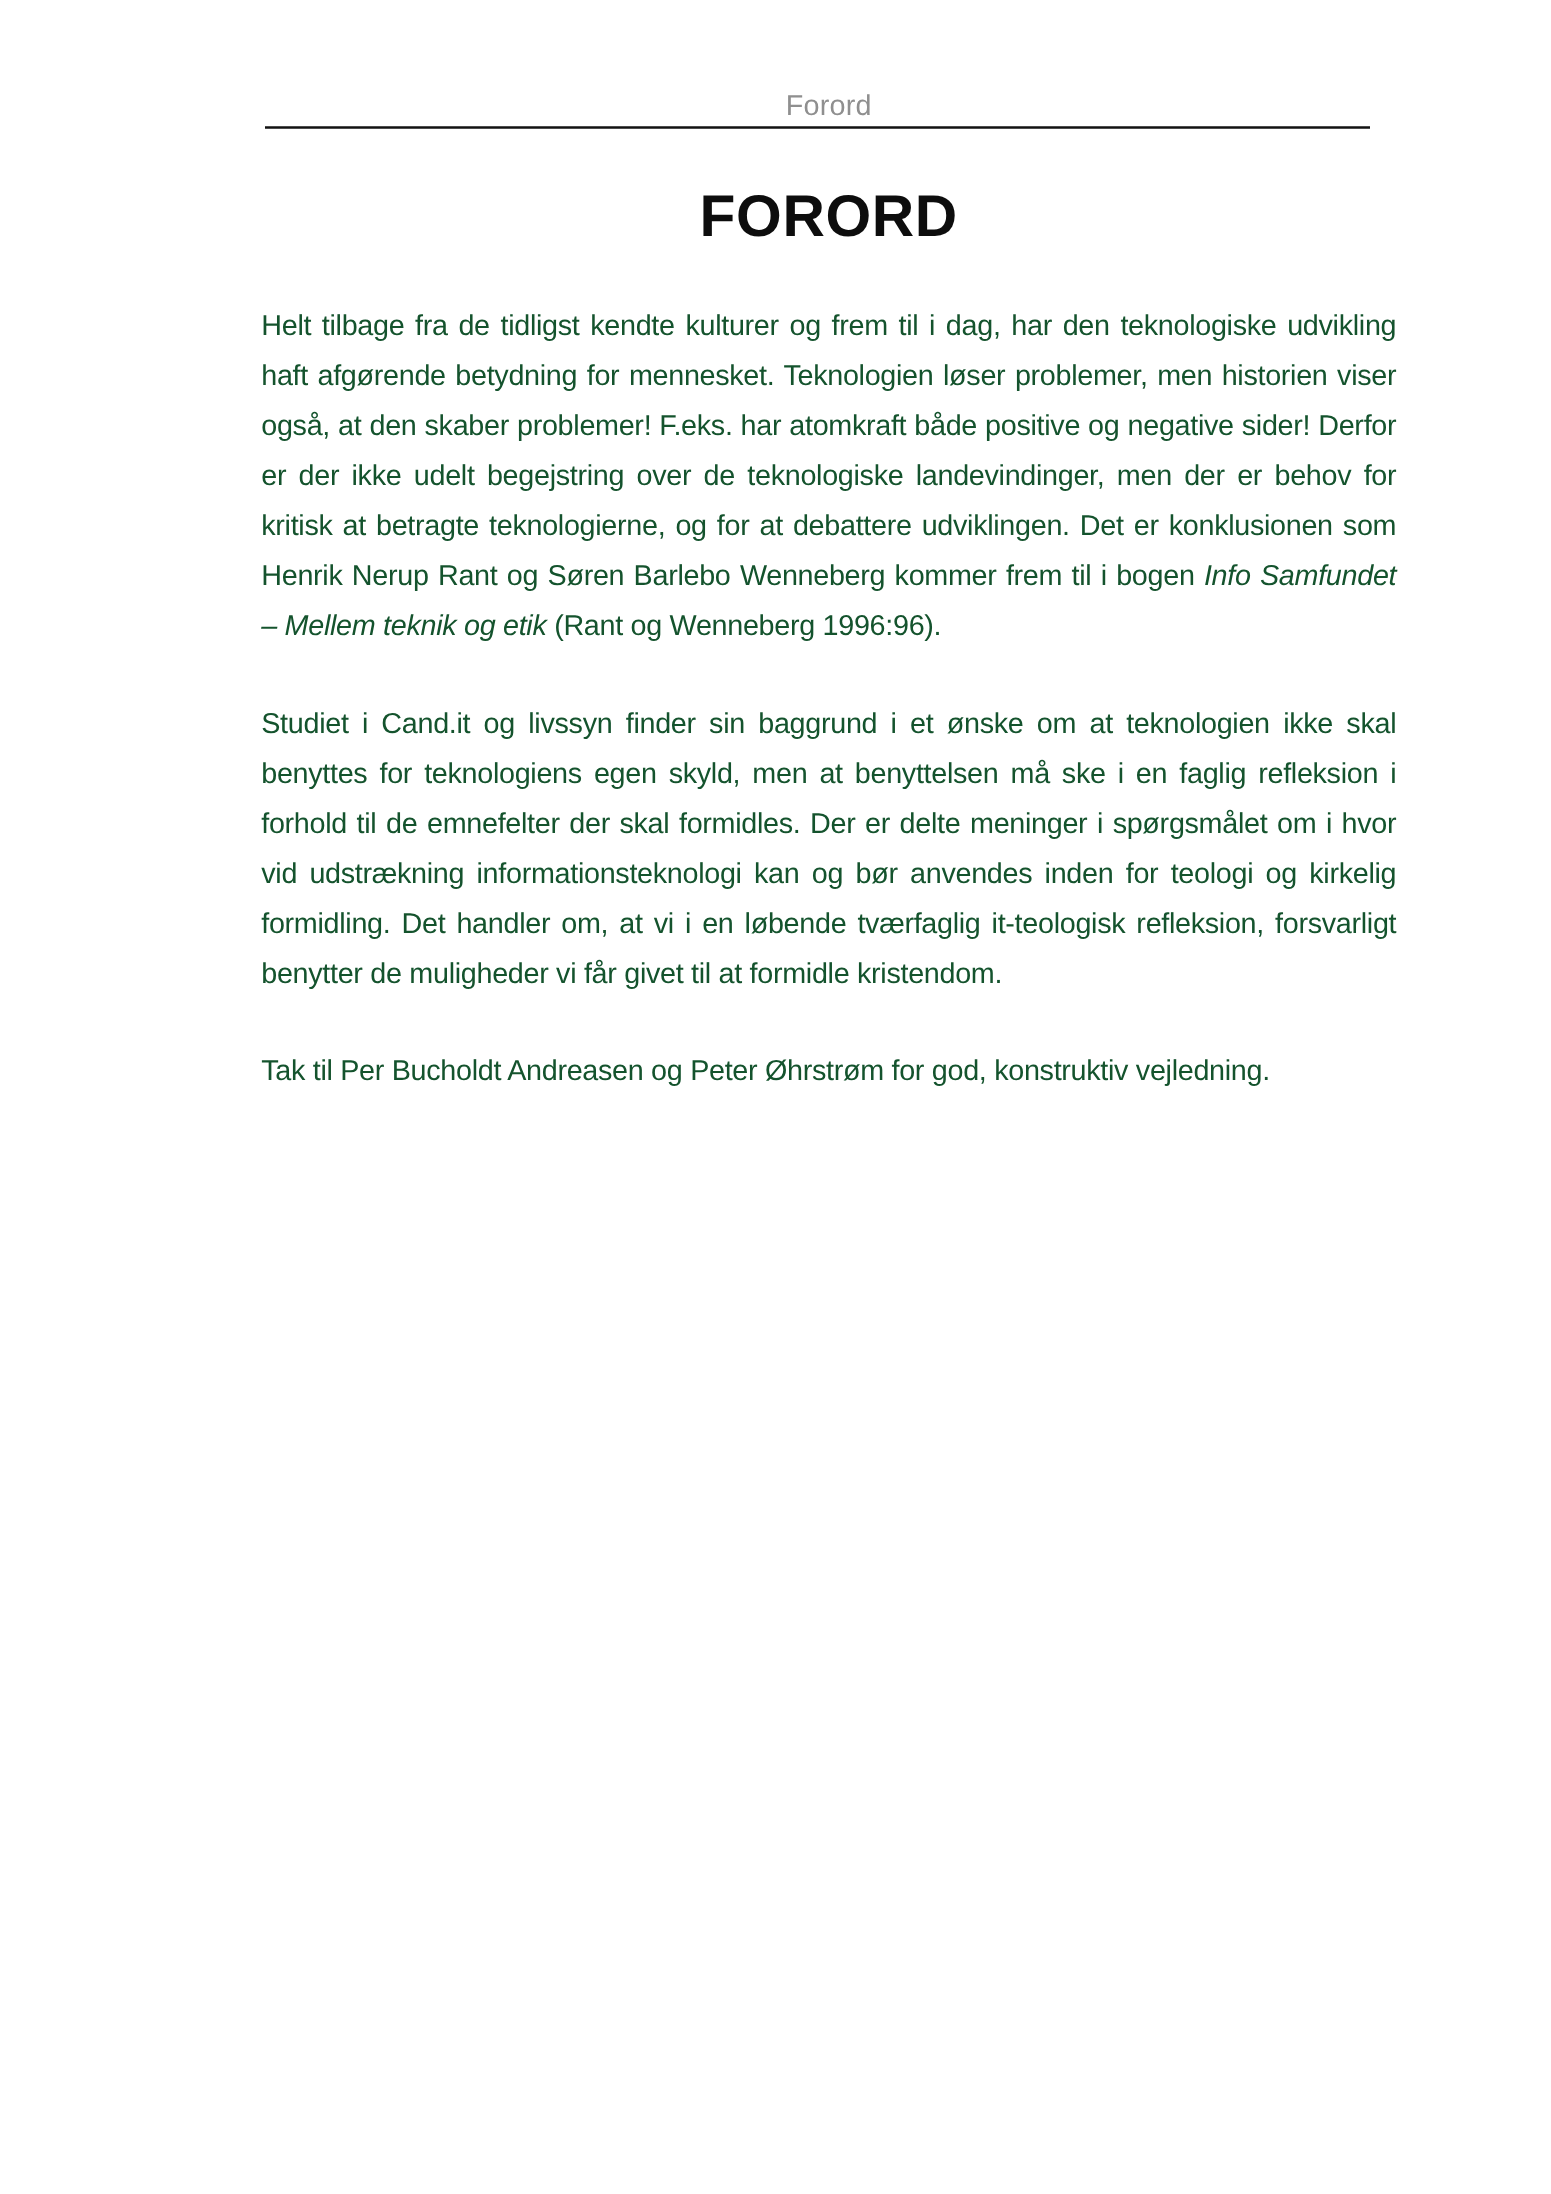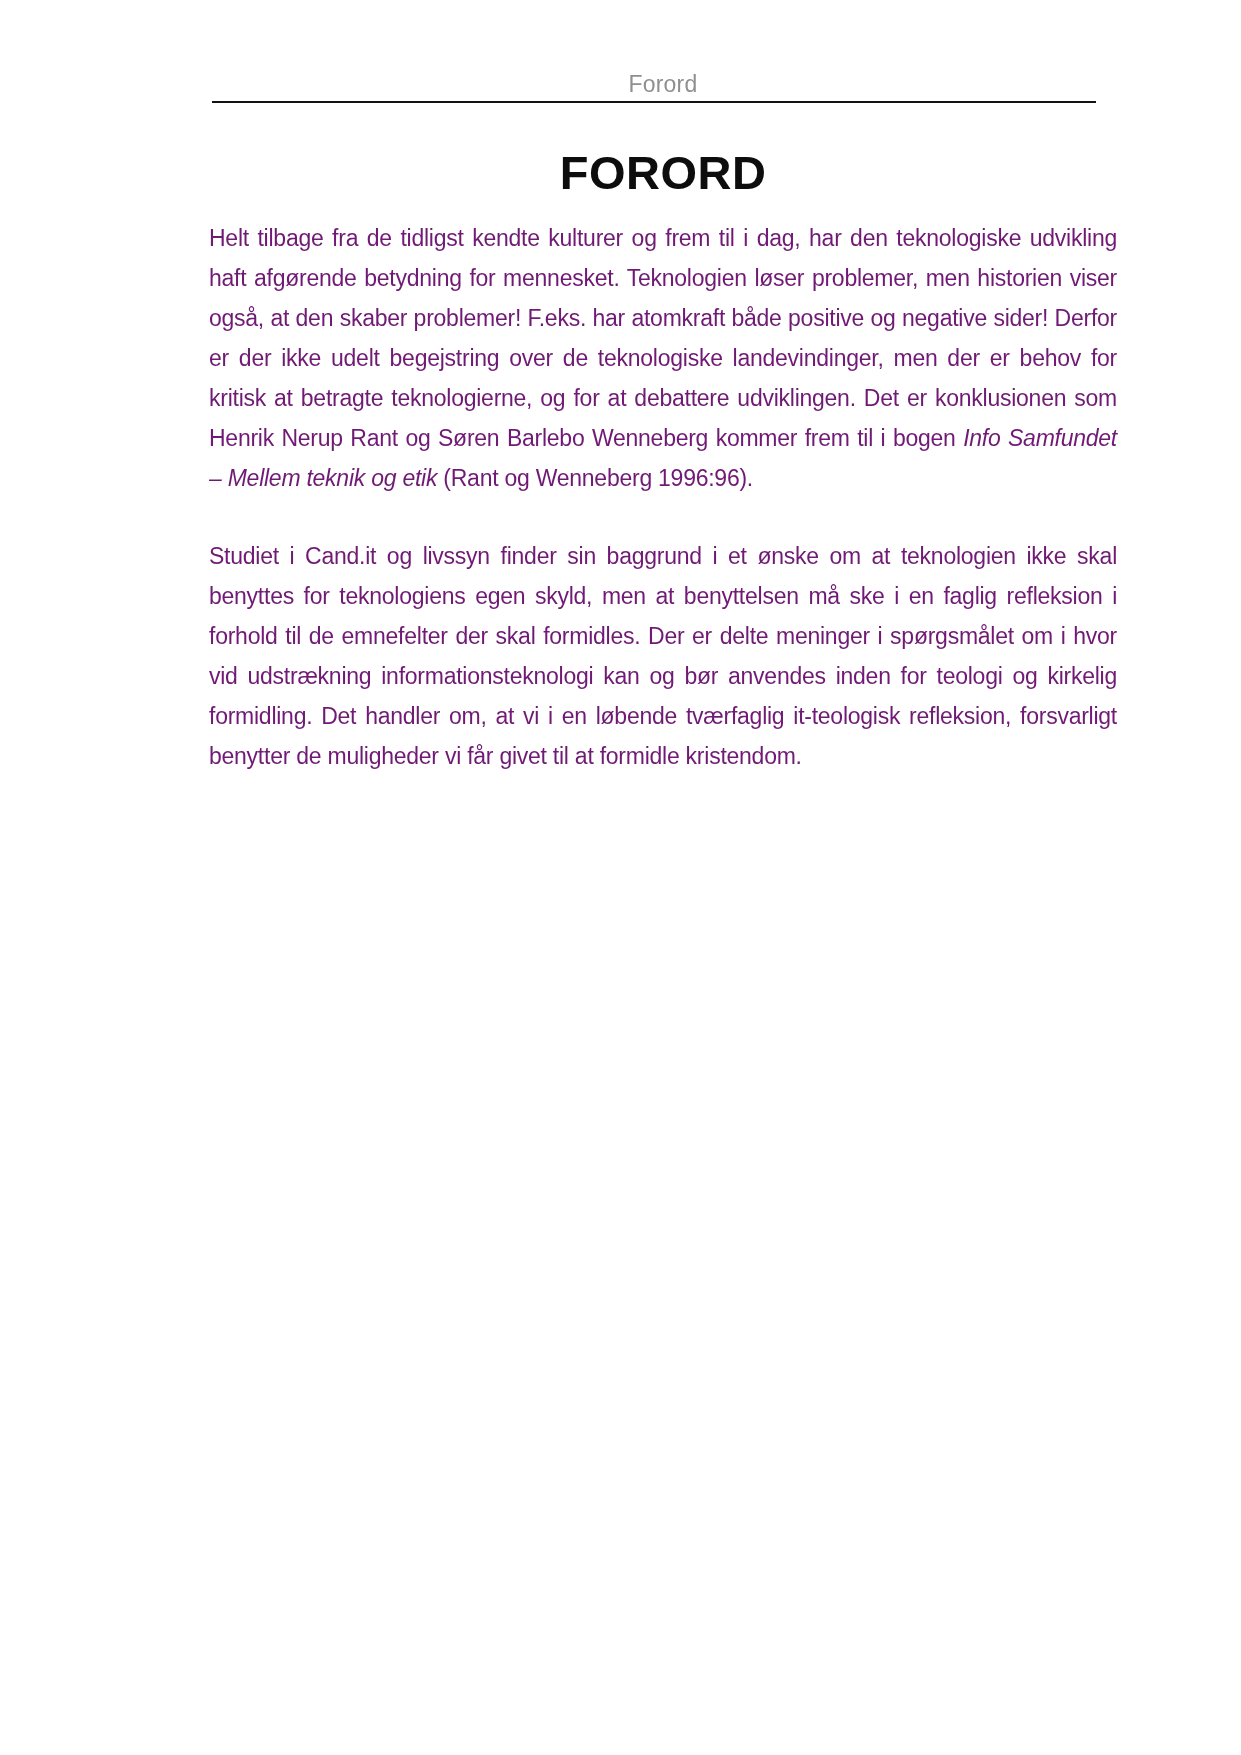--- a/index.html
+++ b/index.html
@@ -43,24 +43,24 @@
       text-align: center;
       font-size: 47px;
       line-height: 56px;
       font-weight: bold;
       color: #0d0d0d;
       letter-spacing: 0.5px;
     }
     
     .content {
       position: absolute;
-      top: 218px;
+      top: 240px;
       left: 209px;
       width: 908px;
-      color: #701a75;
+      color: #14532d;
     }
     .content p {
       margin: 0 0 38px 0;
       font-size: 23px;
       line-height: 40px;
       letter-spacing: -0.25px;
       text-align: justify;
     }
     .content p em {
       font-style: italic;
@@ -112,20 +112,21 @@
 
   <h1 class="doc-title" style="margin:0; font-size:47px;">FORORD</h1>
 
   <div class="content">
 
     <p><span>Helt tilbage fra de tidligst kendte kulturer og frem til i dag, har den teknologiske udvikling haft afgørende betydning for mennesket. Teknologien løser problemer, men historien viser også, at den skaber problemer! F.eks. har atomkraft både positive og negative sider! Derfor er der ikke udelt begejstring over de teknologiske landevindinger, men der er behov for kritisk at betragte teknologierne, og for at debattere udviklingen. Det er konklusionen som Henrik Nerup Rant og Søren Barlebo Wenneberg kommer frem til i bogen </span><em>Info Samfundet – Mellem teknik og etik</em><span> (Rant og Wenneberg 1996:96).</span></p>
 
     <p>Studiet i Cand.it og livssyn finder sin baggrund i et ønske om at teknologien ikke skal benyttes for teknologiens egen skyld, men at benyttelsen må ske i en faglig refleksion i forhold til de emnefelter der skal formidles. Der er delte meninger i spørgsmålet om i hvor vid udstrækning informationsteknologi kan og bør anvendes inden for teologi og kirkelig formidling. Det handler om, at vi i en løbende tværfaglig it-teologisk refleksion, forsvarligt benytter de muligheder vi får givet til at formidle kristendom.</p>
 
 
+    <p>Tak til Per Bucholdt Andreasen og Peter Øhrstrøm for god, konstruktiv vejledning.</p>
 
   </div>
 
   <div class="footer-rule"></div>
 
   <div class="footer-doc-title"><span class="initial">I</span><span class="rest">nternetbaseret livssynslæring</span></div>
 
   <div class="page-number">1</div>
 
 </div>

